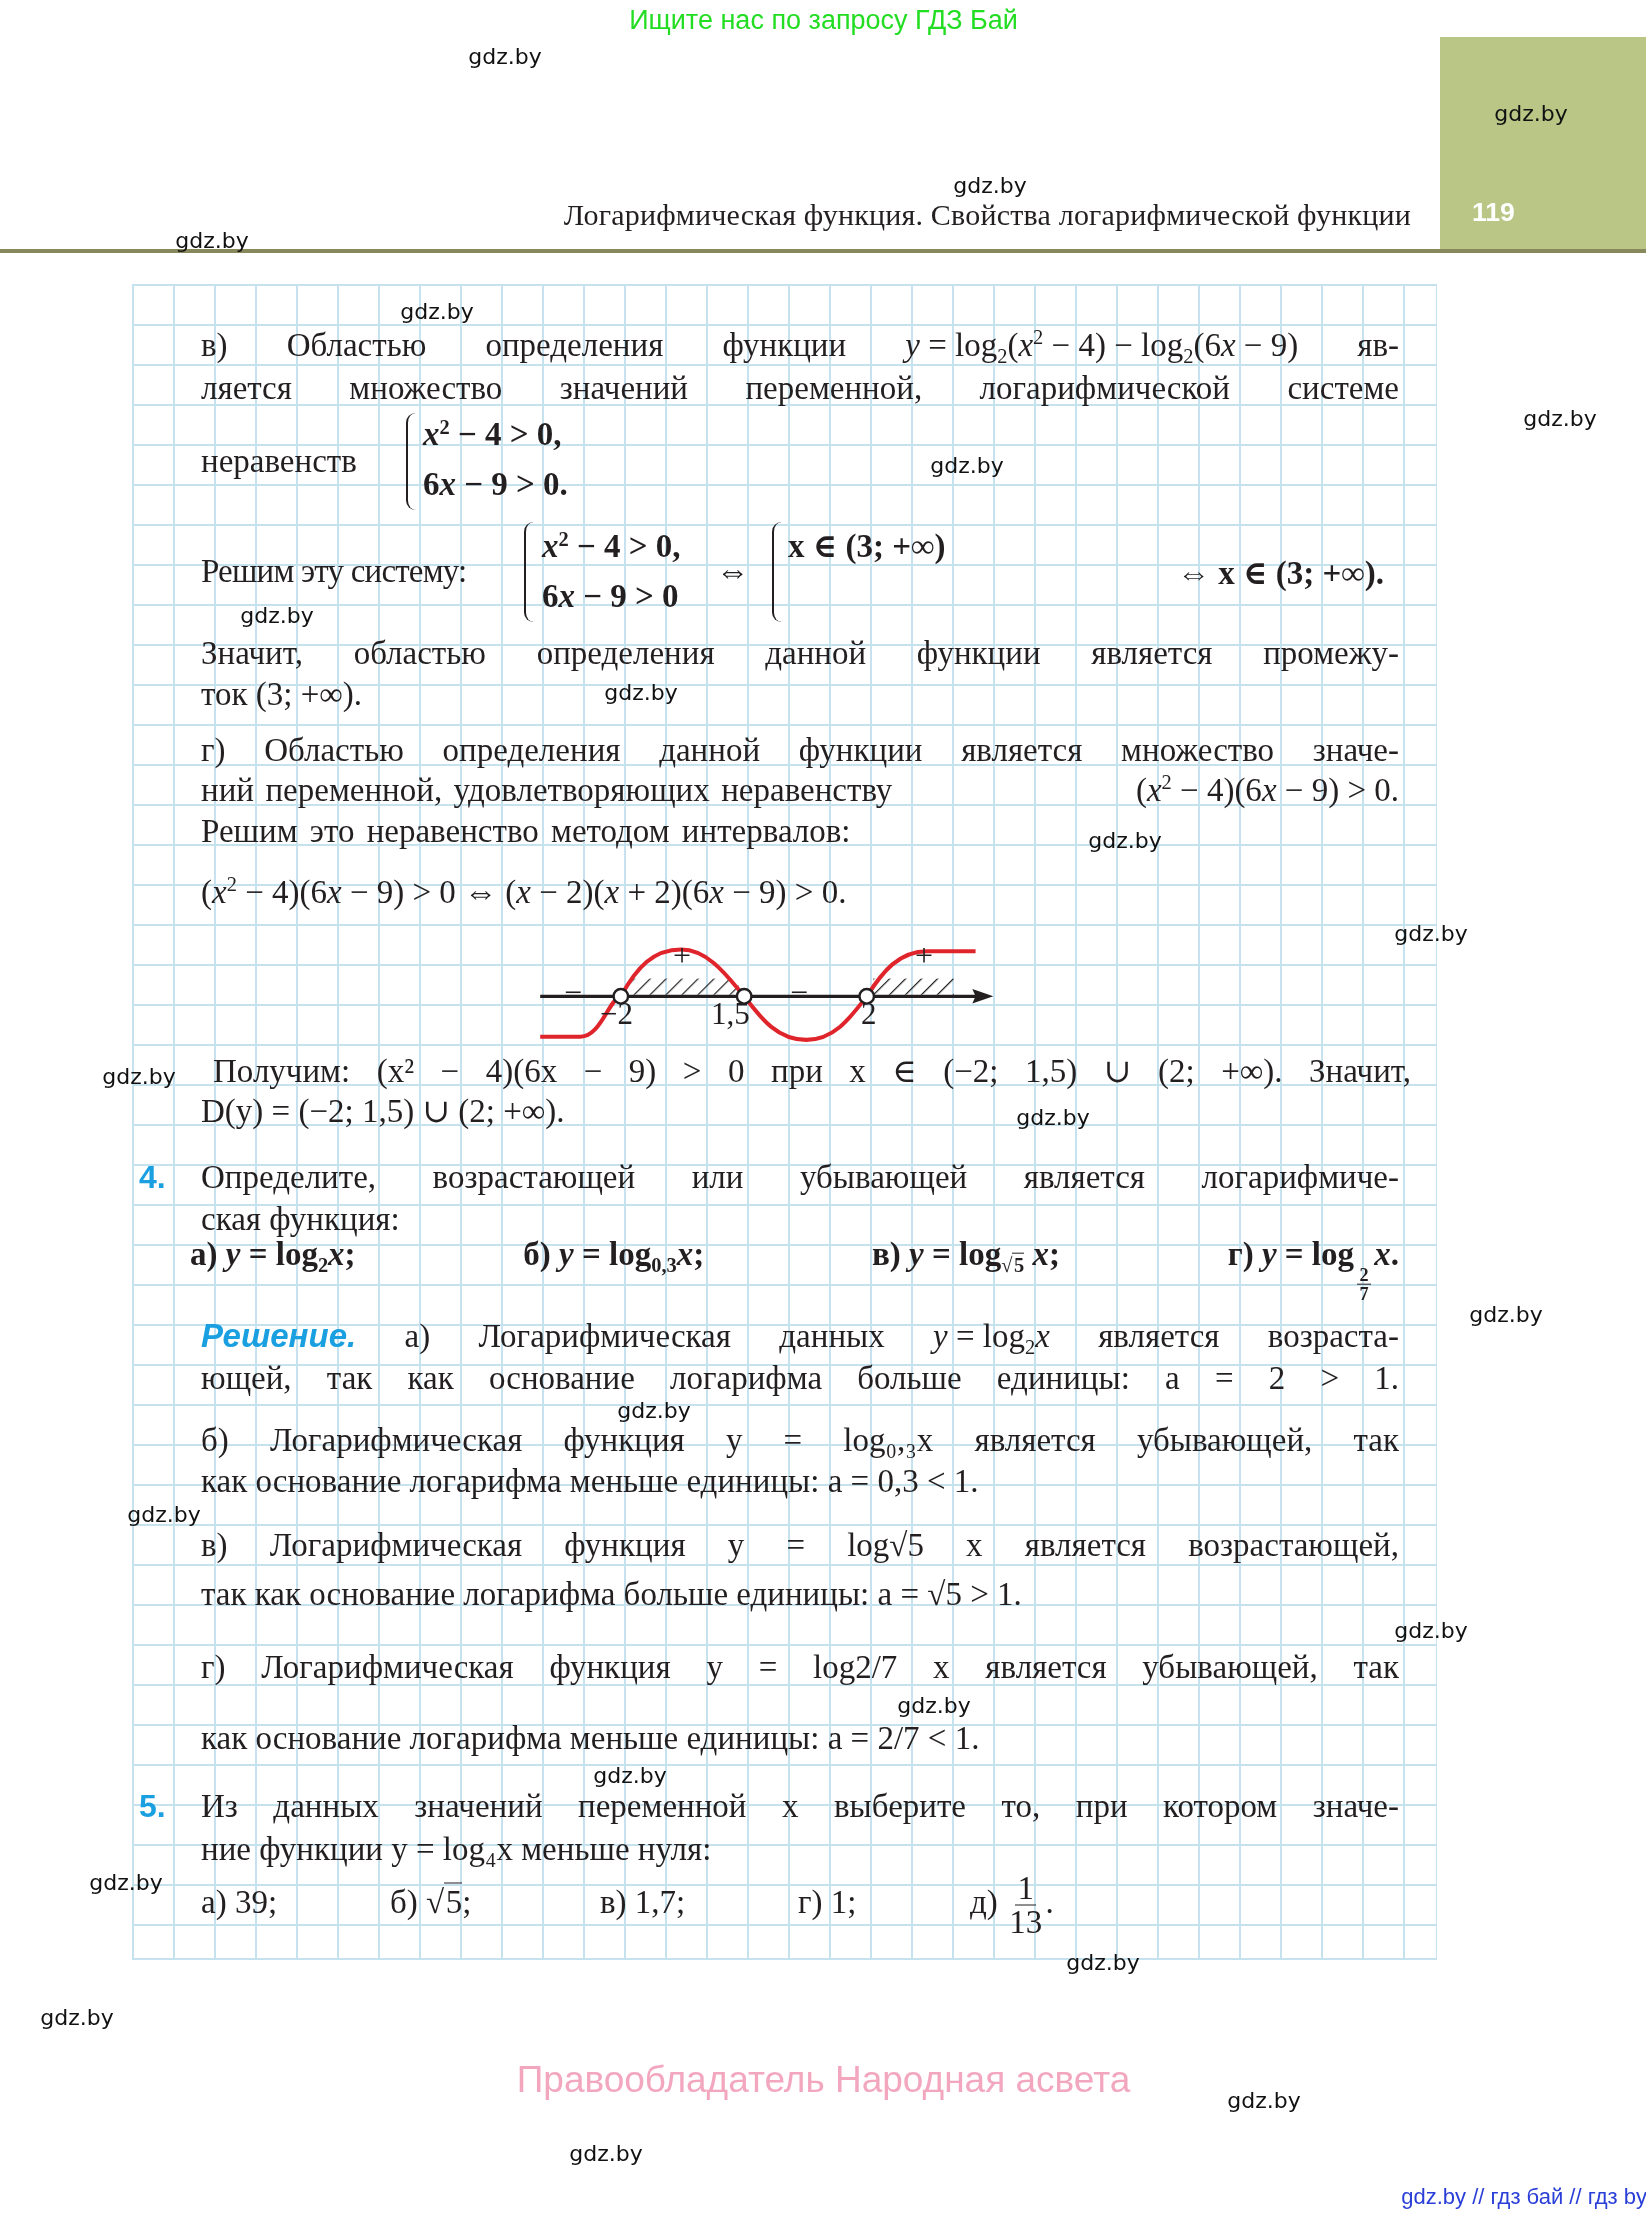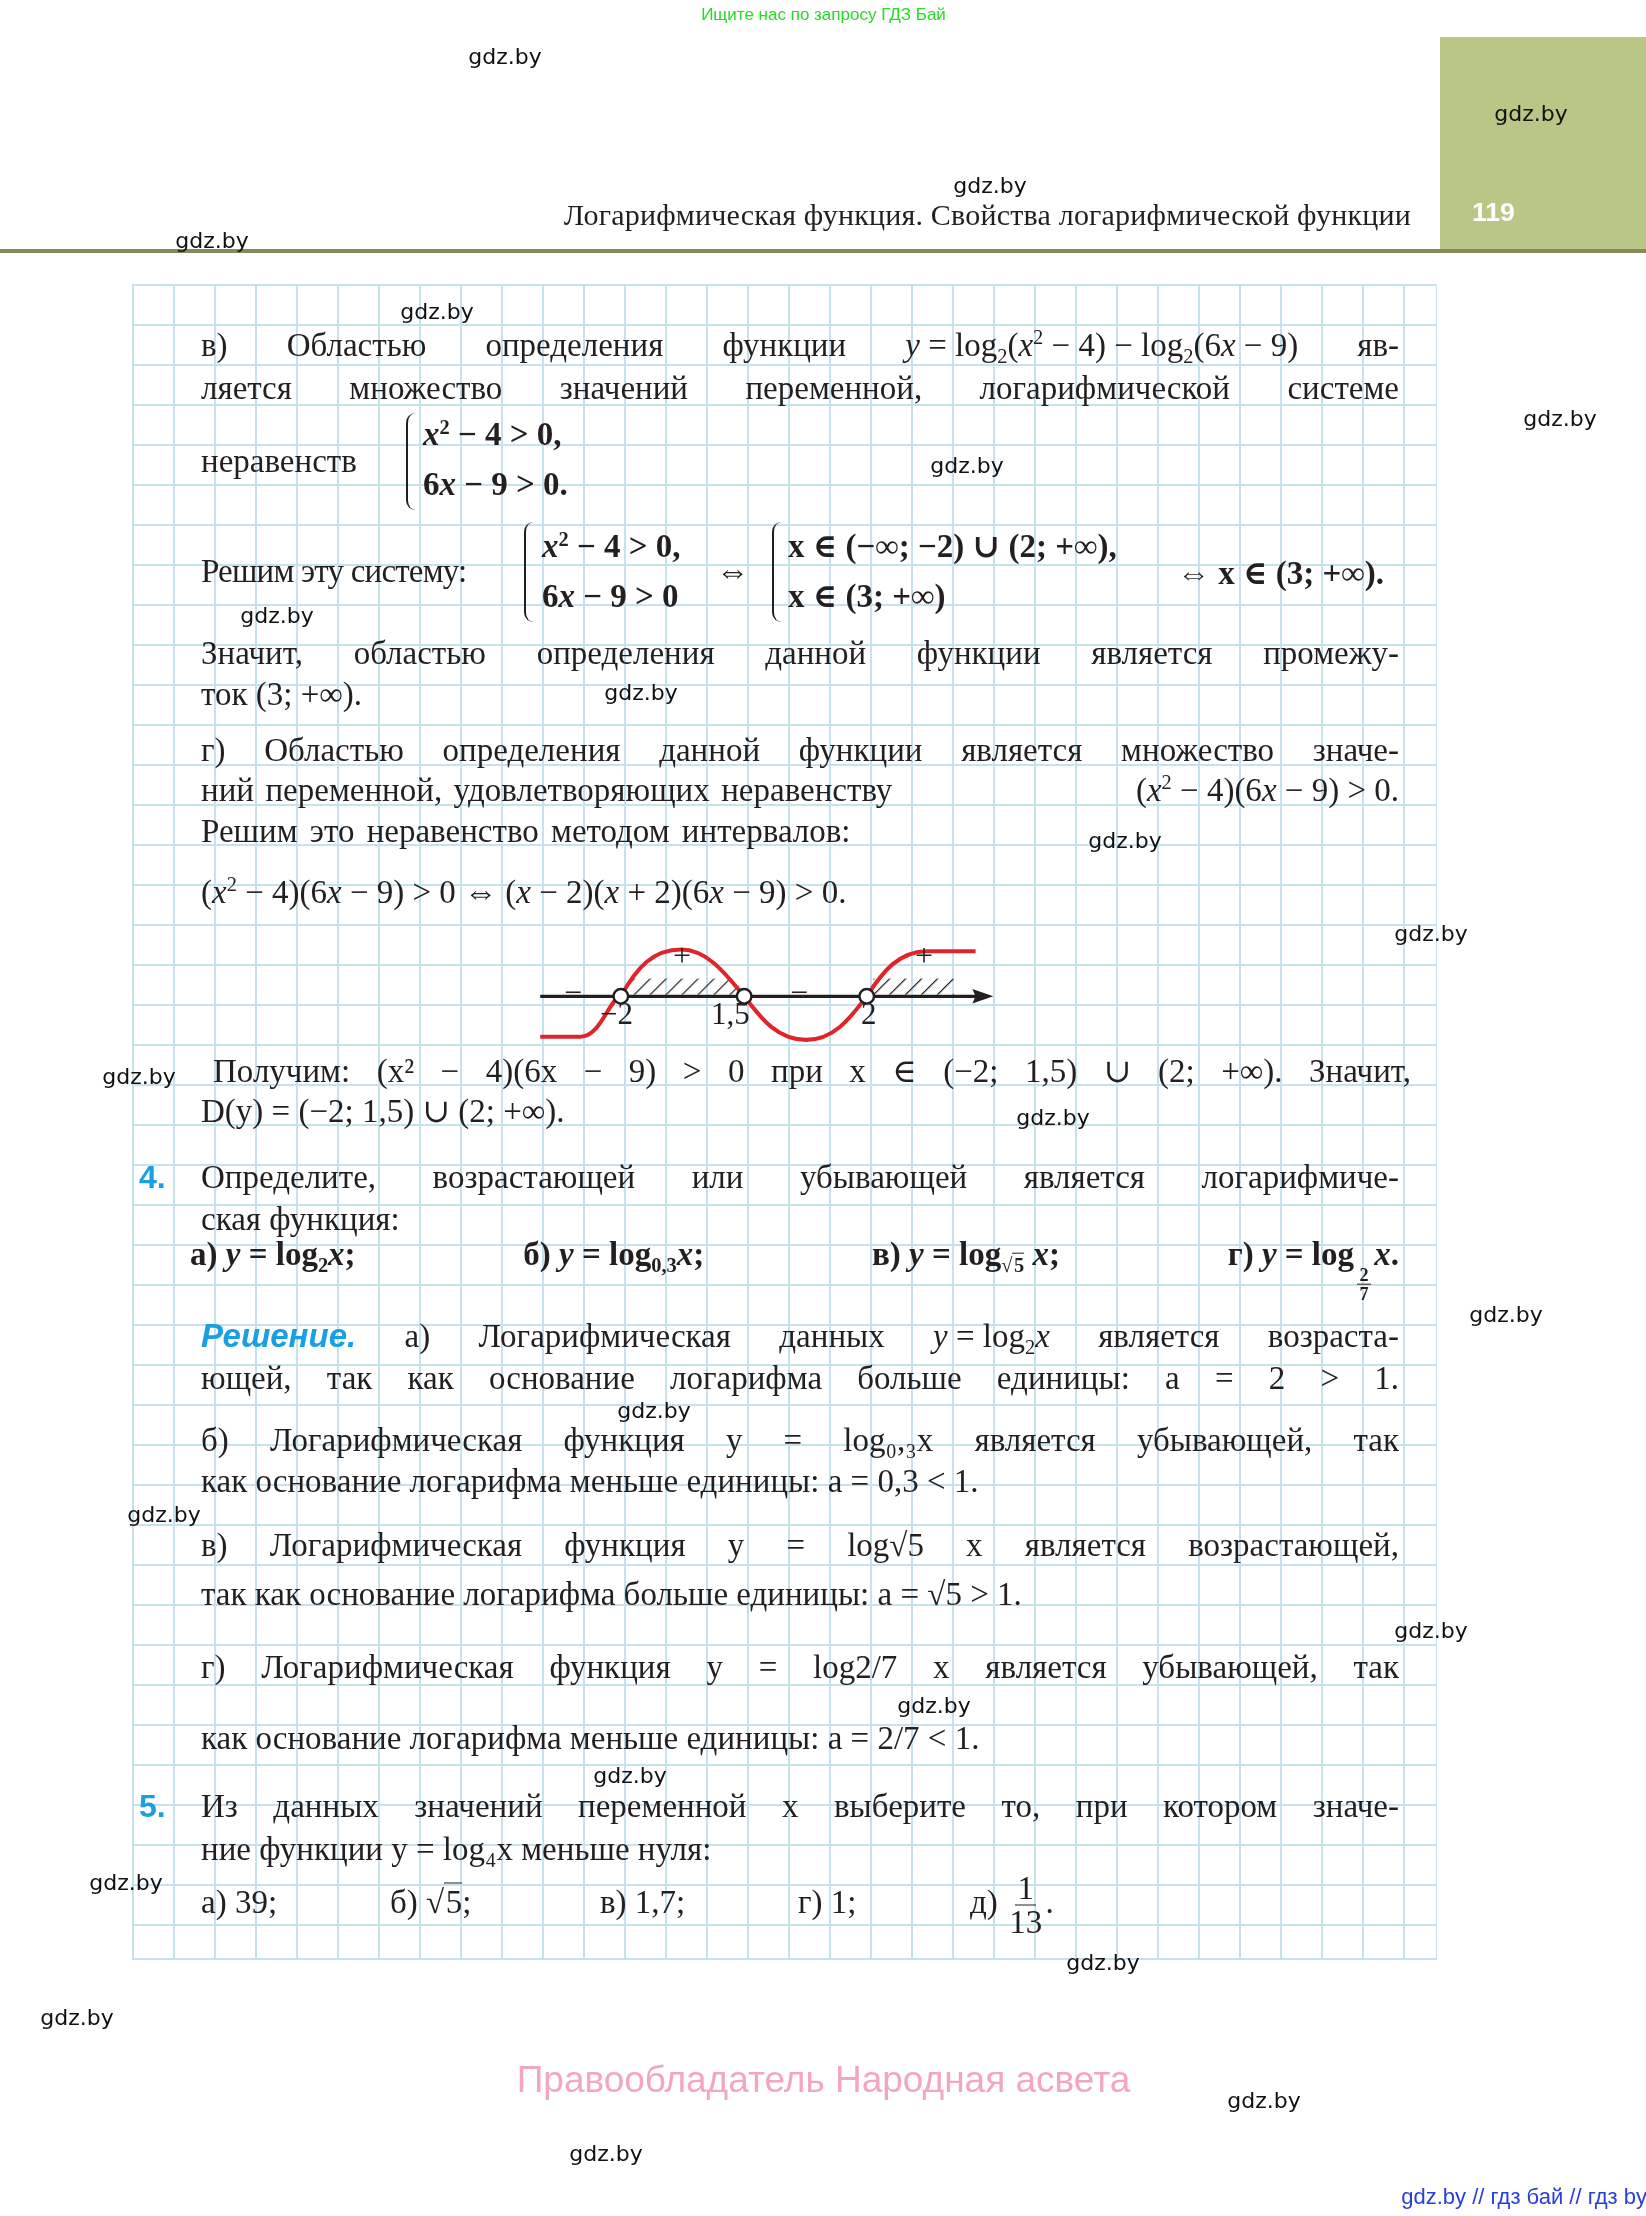--- a/index.html
+++ b/index.html
@@ -1,20 +1,20 @@
 <!DOCTYPE html>
 <html style="font-size:13px"><head>
 <meta charset="utf-8">
 <style>
   html, body { margin:0; padding:0; }
   body { width:1647px; height:2216px; position:relative; background:#ffffff; overflow:hidden;
          font-family:"Liberation Serif", "DejaVu Serif", serif; color:#231f20; }
   .abs { position:absolute; }
   .wm { position:absolute; font-family:"DejaVu Sans", sans-serif; font-size:22px; color:#111; transform:translate(-50%,-50%); white-space:nowrap; }
-  .top-ad { position:absolute; left:0; width:1647px; top:4.8px; text-align:center; color:#22dd22; font-family:"Liberation Sans", sans-serif; font-size:17px; }
+  .top-ad { position:absolute; left:0; width:1647px; top:4.8px; text-align:center; color:#22dd22; font-family:"Liberation Sans", sans-serif; font-size:27px; }
   .page-tab { position:absolute; left:1440px; top:37px; width:206px; height:214px; background:#bac686; }
   .page-num { position:absolute; left:1472px; top:197px; color:#fff; font-family:"Liberation Sans", sans-serif; font-weight:bold; font-size:26.6px; }
   .header-rule { position:absolute; left:0; top:249px; width:1647px; height:4px; background:#87895d; }
   .header-title { position:absolute; right:236px; top:198px; font-size:30px; letter-spacing:0.2px; white-space:nowrap; }
   .grid { position:absolute; left:132px; top:284px; width:1305px; height:1676px;
           background-color:#fff;
           background-image:
             linear-gradient(to right, #c6e2ef 1.6px, transparent 1.6px),
             linear-gradient(to bottom, #c6e2ef 1.6px, transparent 1.6px);
           background-size:41px 40px;
@@ -67,21 +67,20 @@
 
 <div class="abs" style="left:201px; top:553px; font-size:33px; letter-spacing:-0.8px;">Решим эту систему:</div>
 <div class="bigbrace" style="left:524px; top:522px; height:100px;"></div>
 <div class="sys" style="left:542px; top:521px; font-weight:bold;">
   <div><i>x</i><sup>2</sup> − 4 &gt; 0,</div>
   <div>6<i>x</i> − 9 &gt; 0</div>
 </div>
 <div class="abs" style="left:716px; top:553px; font-size:33px;">⇔</div>
 <div class="bigbrace" style="left:772px; top:522px; height:100px;"></div>
 <div class="sys" style="left:788px; top:521px; font-weight:bold;">
-  <div>x ∈ (−∞; −2) ∪ (2; +∞),</div>
   <div>x ∈ (3; +∞)</div>
 </div>
 <div class="abs" style="left:1177px; top:553px; font-size:33px; font-weight:bold;">⇔ x ∈ (3; +∞).</div>
 
 <div class="line" style="top:653px; display:block; text-align:justify; text-align-last:justify;">Значит, областью определения данной функции является промежу-</div>
 <div class="line left" style="top:694px;">ток (3; +∞).</div>
 
 <div class="line" style="top:750px; display:block; text-align:justify; text-align-last:justify;">г) Областью определения данной функции является множество значе-</div>
 <div class="line" style="top:790px;">
   <span style="word-spacing:3.2px;">ний переменной, удовлетворяющих неравенству</span>

